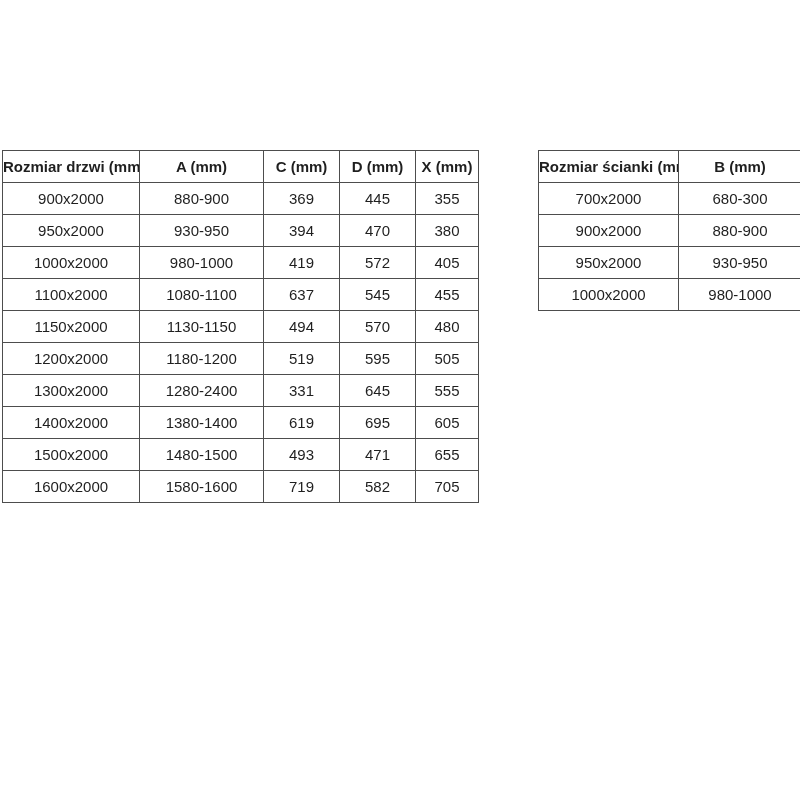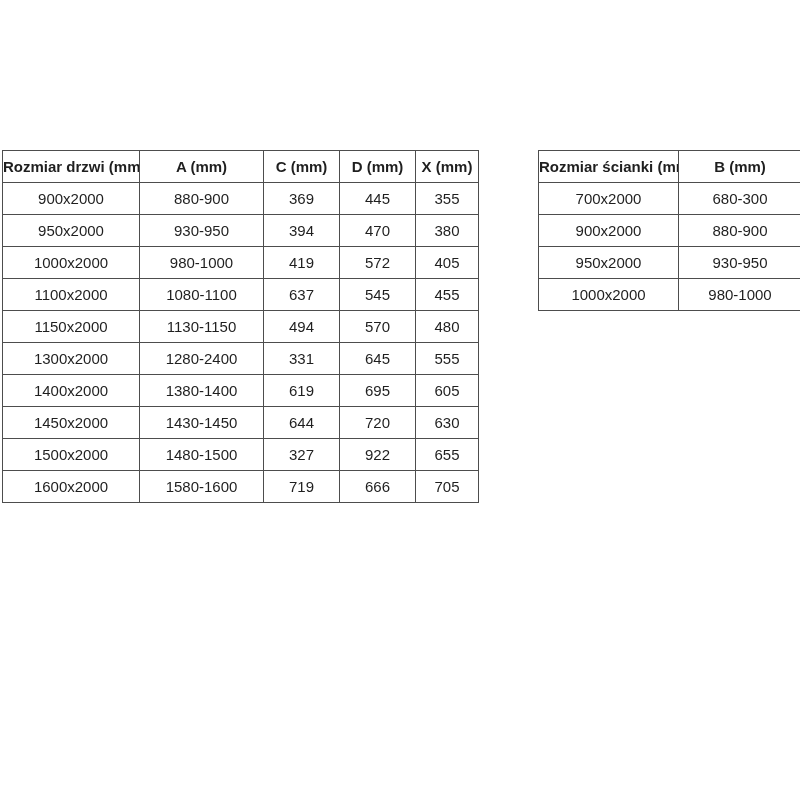--- a/index.html
+++ b/index.html
@@ -101,52 +101,52 @@
           <td>455</td>
         </tr>
         <tr>
           <td>1150x2000</td>
           <td>1130-1150</td>
           <td>494</td>
           <td>570</td>
           <td>480</td>
         </tr>
         <tr>
+          <td>1200x2000</td>
+          <td>1180-1200</td>
+          <td>519</td>
+          <td>595</td>
+          <td>505</td>
+        </tr>
+        <tr>
           <td>1300x2000</td>
           <td>1280-2400</td>
           <td>331</td>
           <td>645</td>
           <td>555</td>
         </tr>
         <tr>
           <td>1400x2000</td>
           <td>1380-1400</td>
           <td>619</td>
           <td>695</td>
           <td>605</td>
         </tr>
         <tr>
-          <td>1450x2000</td>
-          <td>1430-1450</td>
-          <td>644</td>
-          <td>720</td>
-          <td>630</td>
-        </tr>
-        <tr>
           <td>1500x2000</td>
           <td>1480-1500</td>
-          <td>327</td>
-          <td>922</td>
+          <td>493</td>
+          <td>471</td>
           <td>655</td>
         </tr>
         <tr>
           <td>1600x2000</td>
           <td>1580-1600</td>
           <td>719</td>
-          <td>666</td>
+          <td>582</td>
           <td>705</td>
         </tr>
       </tbody>
   </table>
 
   <table class="spec-table" id="wall-table">
     <colgroup>
       <col style="width:140px">
       <col style="width:123px">
     </colgroup>

